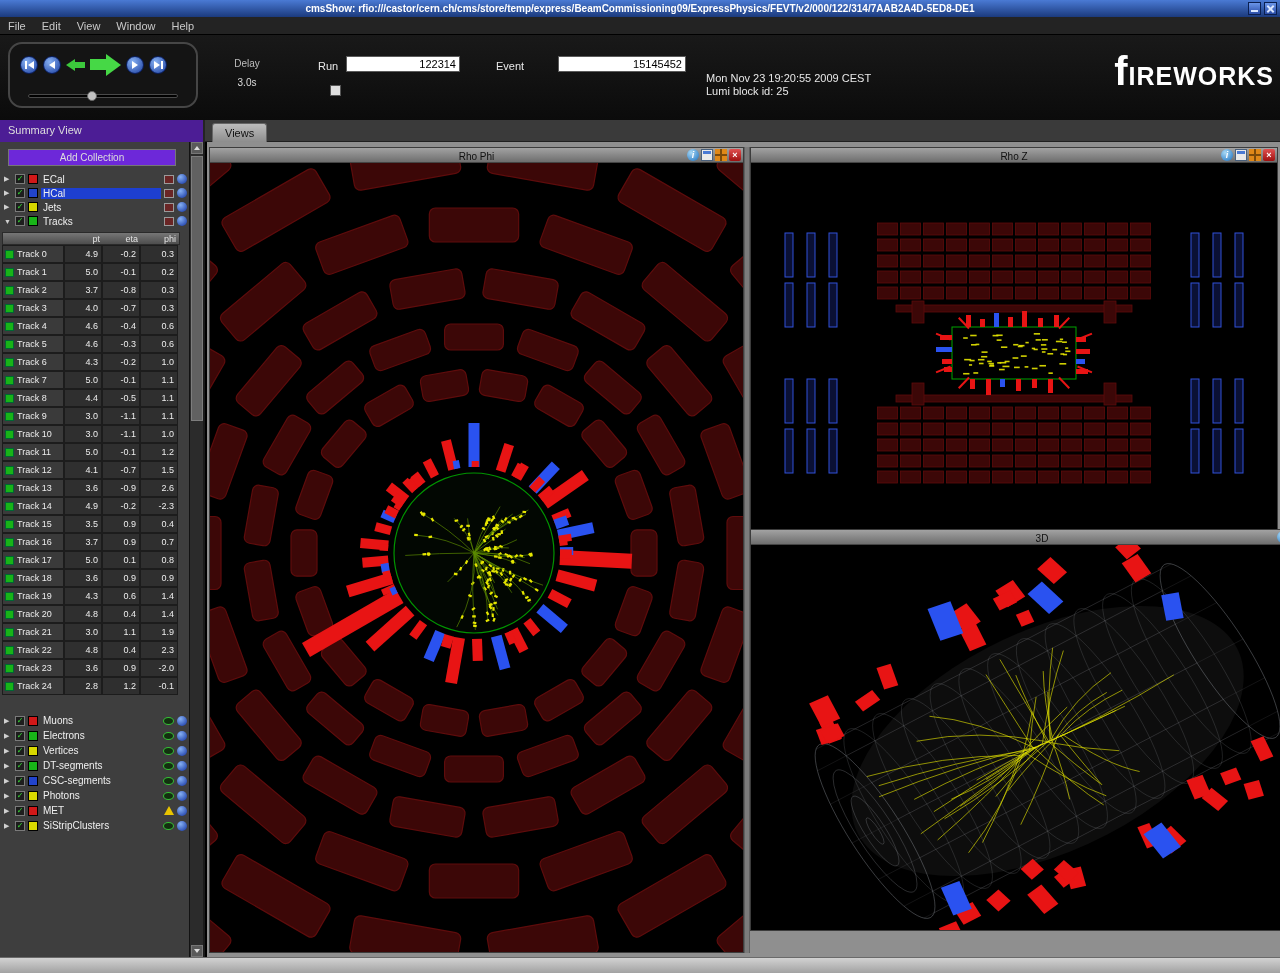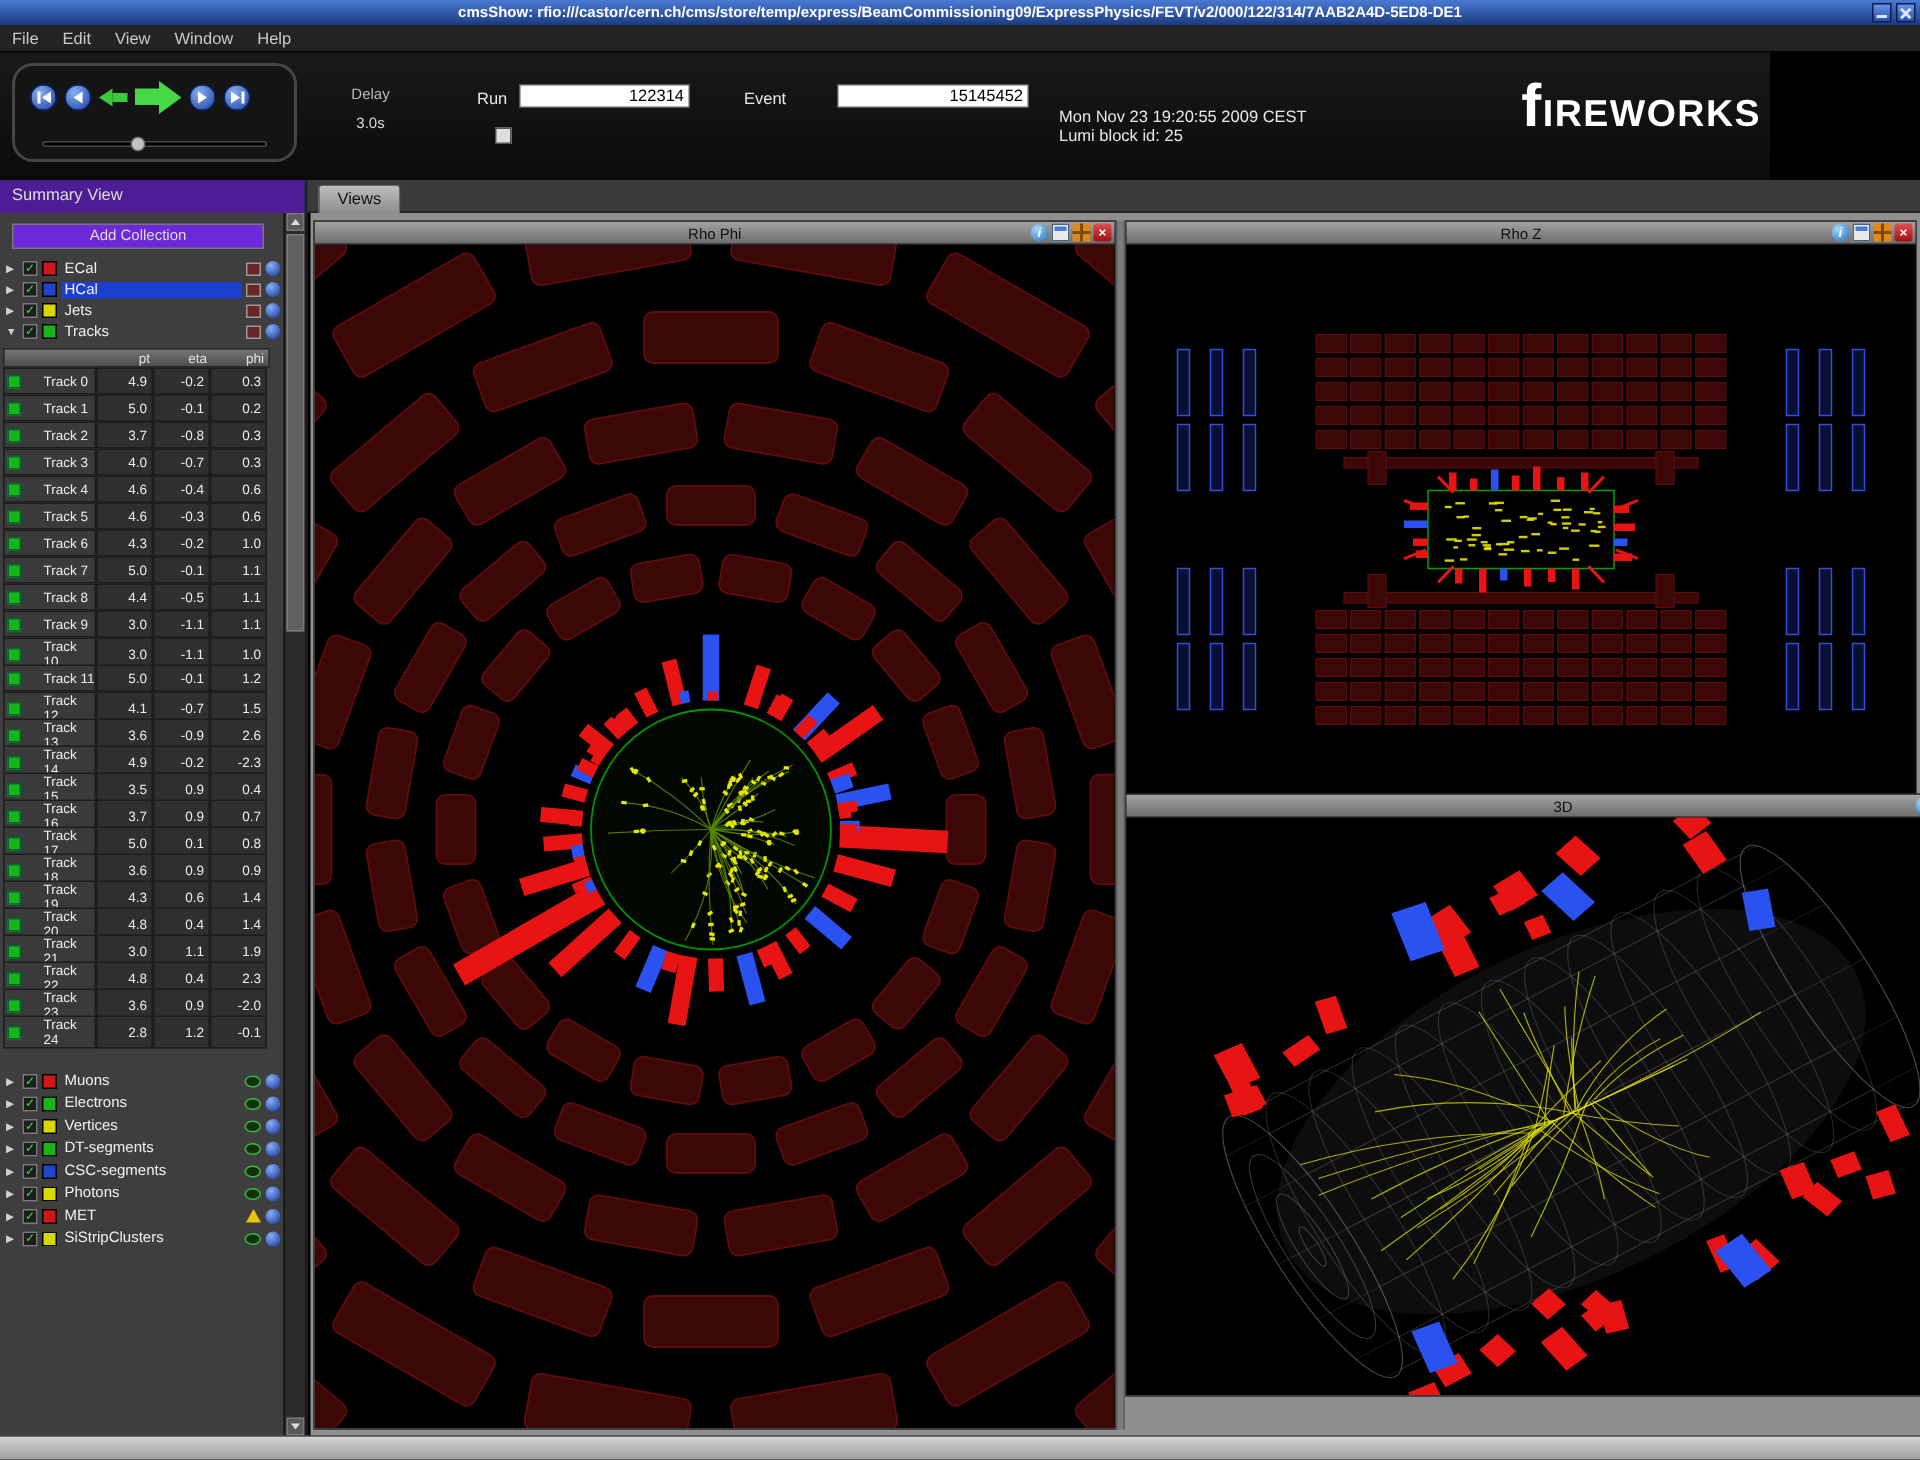--- a/index.html
+++ b/index.html
@@ -16,21 +16,21 @@
   .winbtn.cls::before, .winbtn.cls::after { content:""; position:absolute; left:1px; top:5px; width:9px; height:2px; background:#d9e6ff; }
   .winbtn.cls::before { transform:rotate(45deg); }
   .winbtn.cls::after { transform:rotate(-45deg); }
 
   
   .menubar { position:absolute; left:0; top:17px; width:1280px; height:18px; background:#232323; border-bottom:1px solid #000;
     display:flex; align-items:center; }
   .menuitem { color:#c9c9c9; font-size:11px; padding:1px 8px; }
 
   
-  .toolbar { position:absolute; left:0; top:35px; width:1180px; height:85px; background:linear-gradient(#191919,#0b0b0b); }
+  .toolbar { position:absolute; left:0; top:35px; width:1280px; height:85px; background:linear-gradient(#191919,#0b0b0b); }
   .navbox { position:absolute; left:8px; top:7px; width:190px; height:66px; border:2px solid #464646; border-radius:14px; background:#141414; }
   .navrow { display:flex; align-items:center; gap:5px; padding:7px 0 0 10px; height:34px; }
   .circlebtn { width:18px; height:18px; border-radius:50%; flex:0 0 auto;
     background:radial-gradient(circle at 35% 30%, #86b0f2, #1c3fa0); border:1px solid #0a1f60;
     display:flex; align-items:center; justify-content:center; gap:1px; }
   .tri-l { width:0; height:0; border-top:4px solid transparent; border-bottom:4px solid transparent; border-right:6px solid #fff; }
   .tri-r { width:0; height:0; border-top:4px solid transparent; border-bottom:4px solid transparent; border-left:6px solid #fff; }
   .vbar  { width:2px; height:8px; background:#fff; }
   .garrow { display:flex; align-items:center; flex:0 0 auto; }
   .g-shaft-s { width:10px; height:6px; background:#3cc83c; }
@@ -73,21 +73,21 @@
   .icon-eye { width:11px; height:8px; border:1px solid #35c035; border-radius:50%; background:#12300f; flex:0 0 auto; }
   .icon-warn { width:0; height:0; border-left:5px solid transparent; border-right:5px solid transparent; border-bottom:9px solid #e8c400; flex:0 0 auto; }
 
   .ttable { margin:4px 0 0 2px; width:178px; }
   .thead { display:grid; grid-template-columns:62px 38px 38px 38px; height:13px;
     background:linear-gradient(#767676,#4d4d4d); border:1px solid #2a2a2a; }
   .thc { color:#e2e2e2; font-size:9px; text-align:right; padding:1px 3px 0 0; }
   .trow { display:grid; grid-template-columns:62px 38px 38px 38px; height:18px; }
   .tcell { background:#2f2f2f; border:1px solid #1c1c1c; color:#ededed; font-size:9px; display:flex; align-items:center; }
   .tnum { justify-content:flex-end; padding-right:3px; }
-  .tlabel { background:#3a3a3a; gap:15px; padding-left:2px; }
+  .tlabel { background:#3a3a3a; gap:3px; padding-left:2px; }
   .tswatch { width:9px; height:9px; background:#18b418; border:1px solid #063; flex:0 0 auto; }
   .listspacer { height:18px; }
 
   .sbar { position:absolute; right:0; top:0; width:14px; height:100%; background:#2b2b2b; border-left:1px solid #121212; }
   .sbtn { position:absolute; left:1px; width:12px; height:12px; background:#5a5a5a; border:1px solid #777; display:flex; align-items:center; justify-content:center; }
   .sbtn.up { top:0; } .sbtn.dn { bottom:0; }
   .tri-up { width:0;height:0;border-left:3px solid transparent;border-right:3px solid transparent;border-bottom:4px solid #ddd; }
   .tri-dn { width:0;height:0;border-left:3px solid transparent;border-right:3px solid transparent;border-top:4px solid #ddd; }
   .sthumb { position:absolute; left:1px; top:14px; width:12px; height:265px; background:#616161; border:1px solid #7d7d7d; }
 

